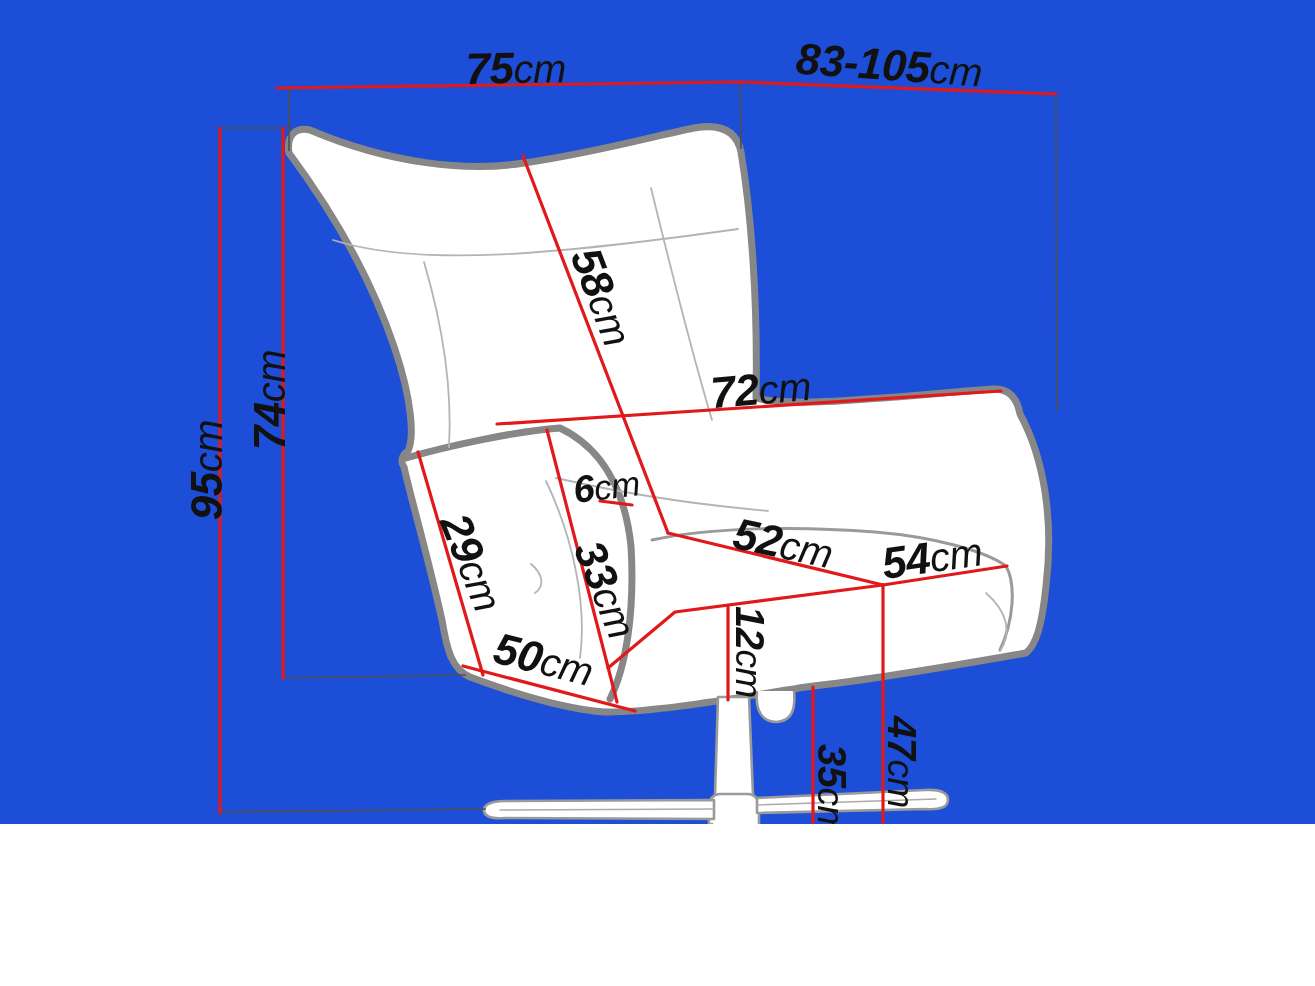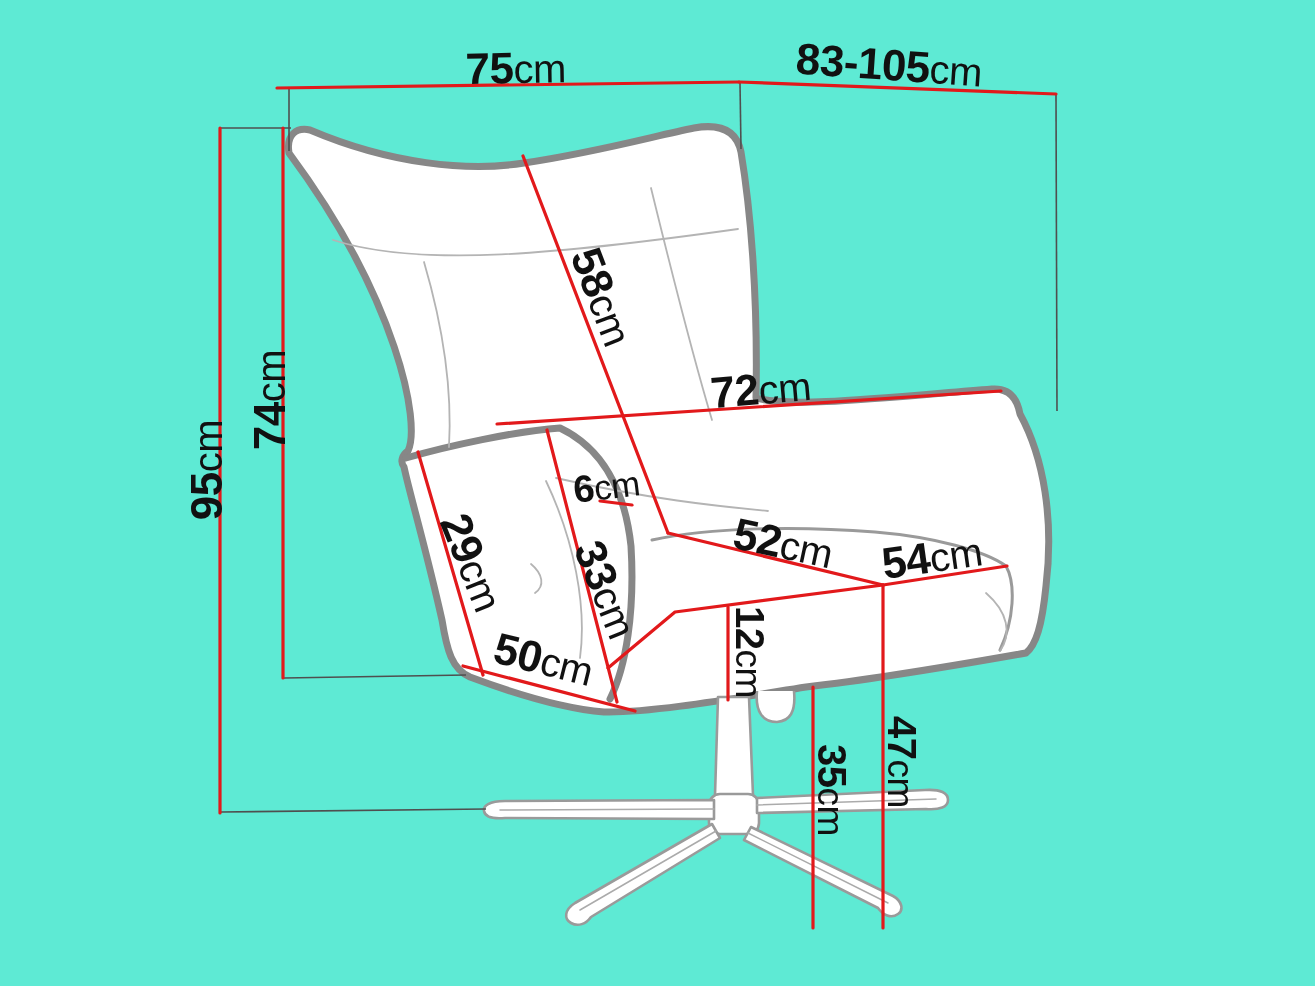--- a/index.html
+++ b/index.html
@@ -1,21 +1,22 @@
 <!DOCTYPE html>
 <html><head>
 <meta charset="utf-8">
 <style>
   html,body{margin:0;padding:0;background:#ffffff;}
   .stage{
     position:relative;
-    width:1315px;height:986px;
-    background:#5eead4;
+    width:1315px;height:824px;
+    background:#1d4ed8;
     font-family:"Liberation Sans",sans-serif;
     overflow:hidden;
+    font-style:italic;
   }
   svg{display:block}
   
   .outline{fill:#ffffff;stroke:#878787;stroke-width:7;stroke-linecap:round;stroke-linejoin:round;}
   .outline-open{fill:none;stroke:#878787;stroke-width:7;stroke-linecap:round;stroke-linejoin:round;}
   .cushion{fill:none;stroke:#9a9a9a;stroke-width:3;stroke-linecap:round;}
   .seam{fill:none;stroke:#b4b4b4;stroke-width:1.8;stroke-linecap:round;}
   .base{fill:#ffffff;stroke:#9a9a9a;stroke-width:2.6;stroke-linejoin:round;}
   .ridge{fill:none;stroke:#ababab;stroke-width:1.5;stroke-linecap:round;}
   

